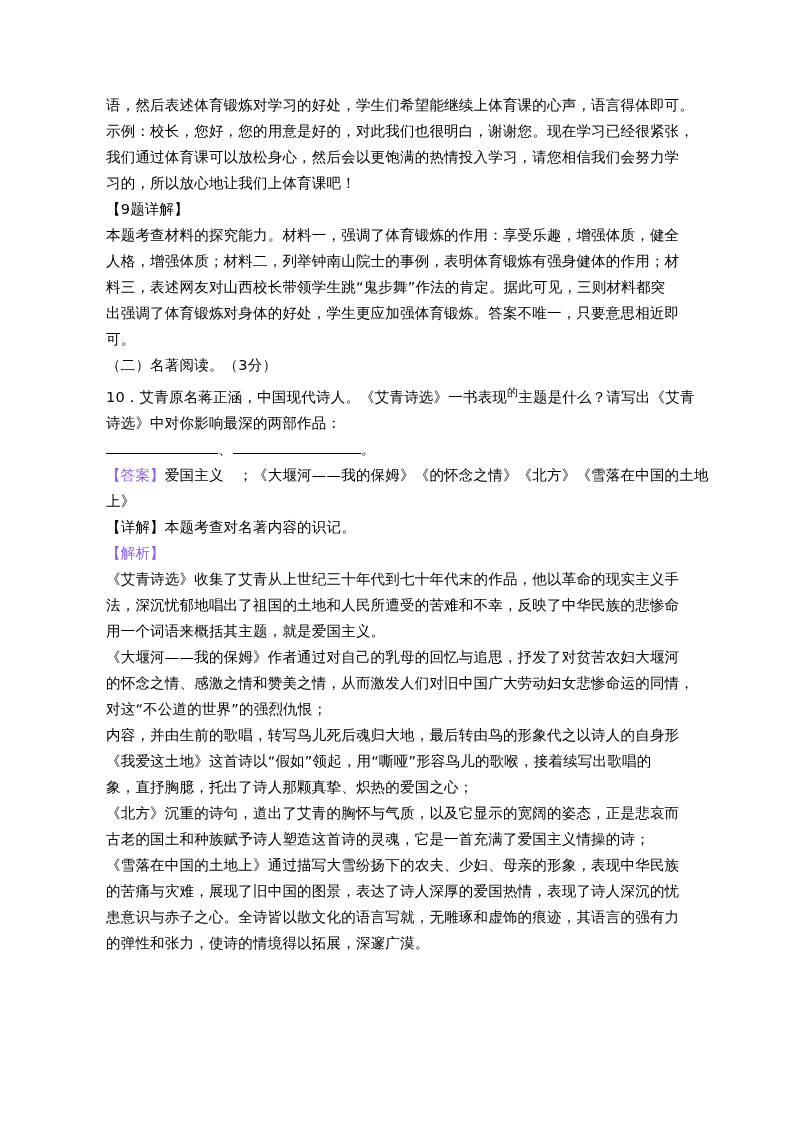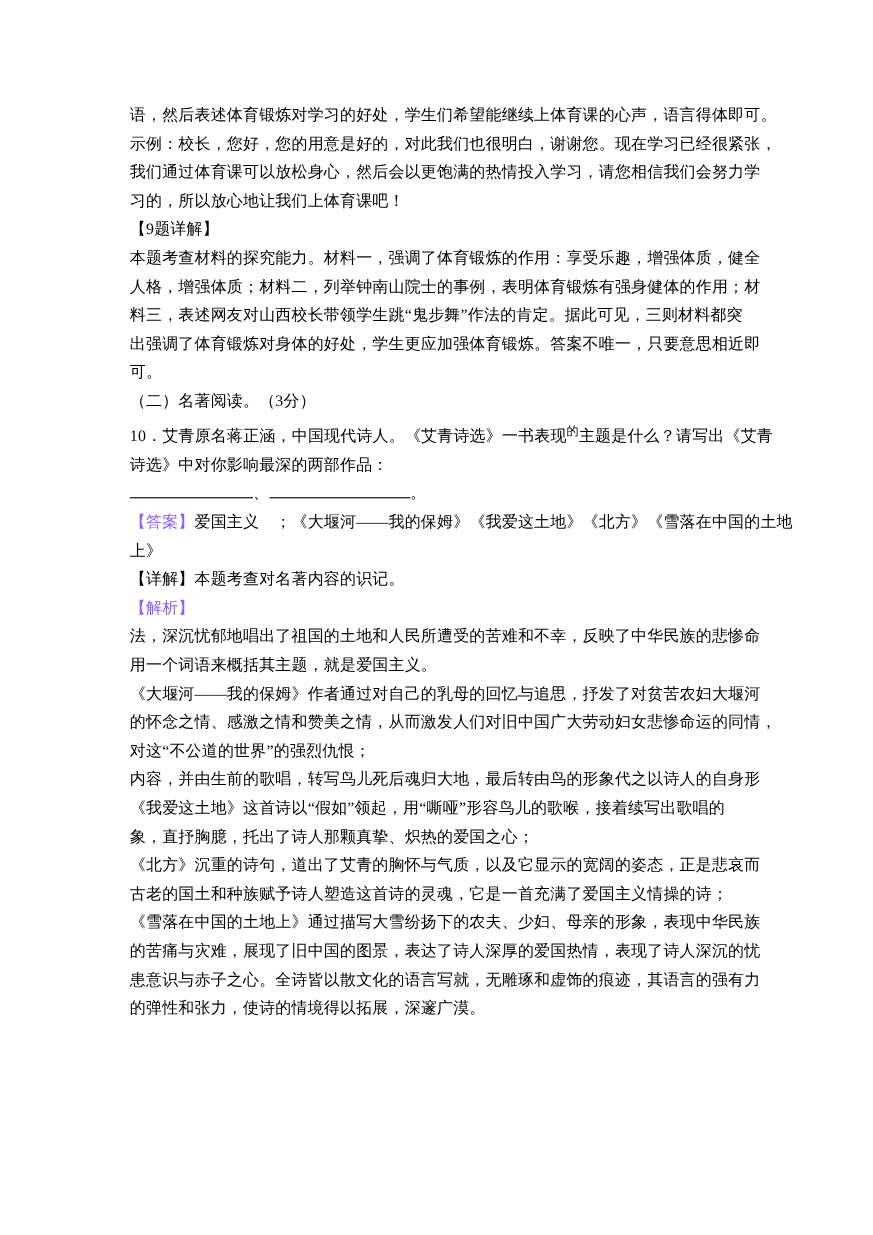--- a/index.html
+++ b/index.html
@@ -1,18 +1,18 @@
 <!DOCTYPE html>
 <html><head>
 <meta charset="utf-8">
 <style>
   html, body { margin: 0; padding: 0; background: #ffffff; }
   body { width: 794px; height: 1123px; position: relative; overflow: hidden;
          font-family: "DejaVu Sans", "Liberation Sans", sans-serif; color: #000; }
-  .page { position: absolute; left: 118px; top: 92px; width: 560px; font-family: Liberation Serif, serif; }
+  .page { position: absolute; left: 106px; top: 92px; width: 560px; }
   .line { font-size: 14.5px; line-height: 26px; height: 26px; white-space: nowrap; letter-spacing: 0.2px; }
   .blue { color: #8b5cf6; }
   .sup { font-size: 11px; position: relative; top: -6px; }
   .blank { display: inline-block; width: 112px; border-bottom: 1px solid #000; height: 14px; vertical-align: baseline; }
   .blank2 { width: 128px; }
 </style>
 </head>
 <body>
 
 <div class="page">
@@ -31,28 +31,29 @@
   <div class="line">（二）名著阅读。（3分）</div>
 
   <div class="line" style="margin-top:6px">
     <span>10．艾青原名蒋正涵，中国现代诗人。《艾青诗选》一书表现</span><span class="sup">的</span><span>主题是什么？请写出《艾青</span>
   </div>
   <div class="line">诗选》中对你影响最深的两部作品：</div>
   <div class="line">
     <span class="blank"></span><span>、</span><span class="blank blank2"></span><span>。</span>
   </div>
   <div class="line">
-    <span class="blue">【答案】</span><span>爱国主义　；《大堰河——我的保姆》《我爱这土地》《北方》《雪落在中国的土地</span>
+    <span class="blue">【答案】</span><span>爱国主义　；《大堰河——我的保姆》《的怀念之情》《北方》《雪落在中国的土地</span>
   </div>
   <div class="line">上》</div>
   <div class="line">
     <span>【详解】</span><span>本题考查对名著内容的识记。</span>
   </div>
   <div class="line blue">【解析】</div>
 
+  <div class="line">《艾青诗选》收集了艾青从上世纪三十年代到七十年代末的作品，他以革命的现实主义手</div>
   <div class="line">法，深沉忧郁地唱出了祖国的土地和人民所遭受的苦难和不幸，反映了中华民族的悲惨命</div>
   <div class="line">用一个词语来概括其主题，就是爱国主义。</div>
   <div class="line">《大堰河——我的保姆》作者通过对自己的乳母的回忆与追思，抒发了对贫苦农妇大堰河</div>
   <div class="line">的怀念之情、感激之情和赞美之情，从而激发人们对旧中国广大劳动妇女悲惨命运的同情，</div>
   <div class="line">对这“不公道的世界”的强烈仇恨；</div>
   <div class="line">内容，并由生前的歌唱，转写鸟儿死后魂归大地，最后转由鸟的形象代之以诗人的自身形</div>
   <div class="line">《我爱这土地》这首诗以“假如”领起，用“嘶哑”形容鸟儿的歌喉，接着续写出歌唱的</div>
   <div class="line">象，直抒胸臆，托出了诗人那颗真挚、炽热的爱国之心；</div>
   <div class="line">《北方》沉重的诗句，道出了艾青的胸怀与气质，以及它显示的宽阔的姿态，正是悲哀而</div>
   <div class="line">古老的国土和种族赋予诗人塑造这首诗的灵魂，它是一首充满了爱国主义情操的诗；</div>

